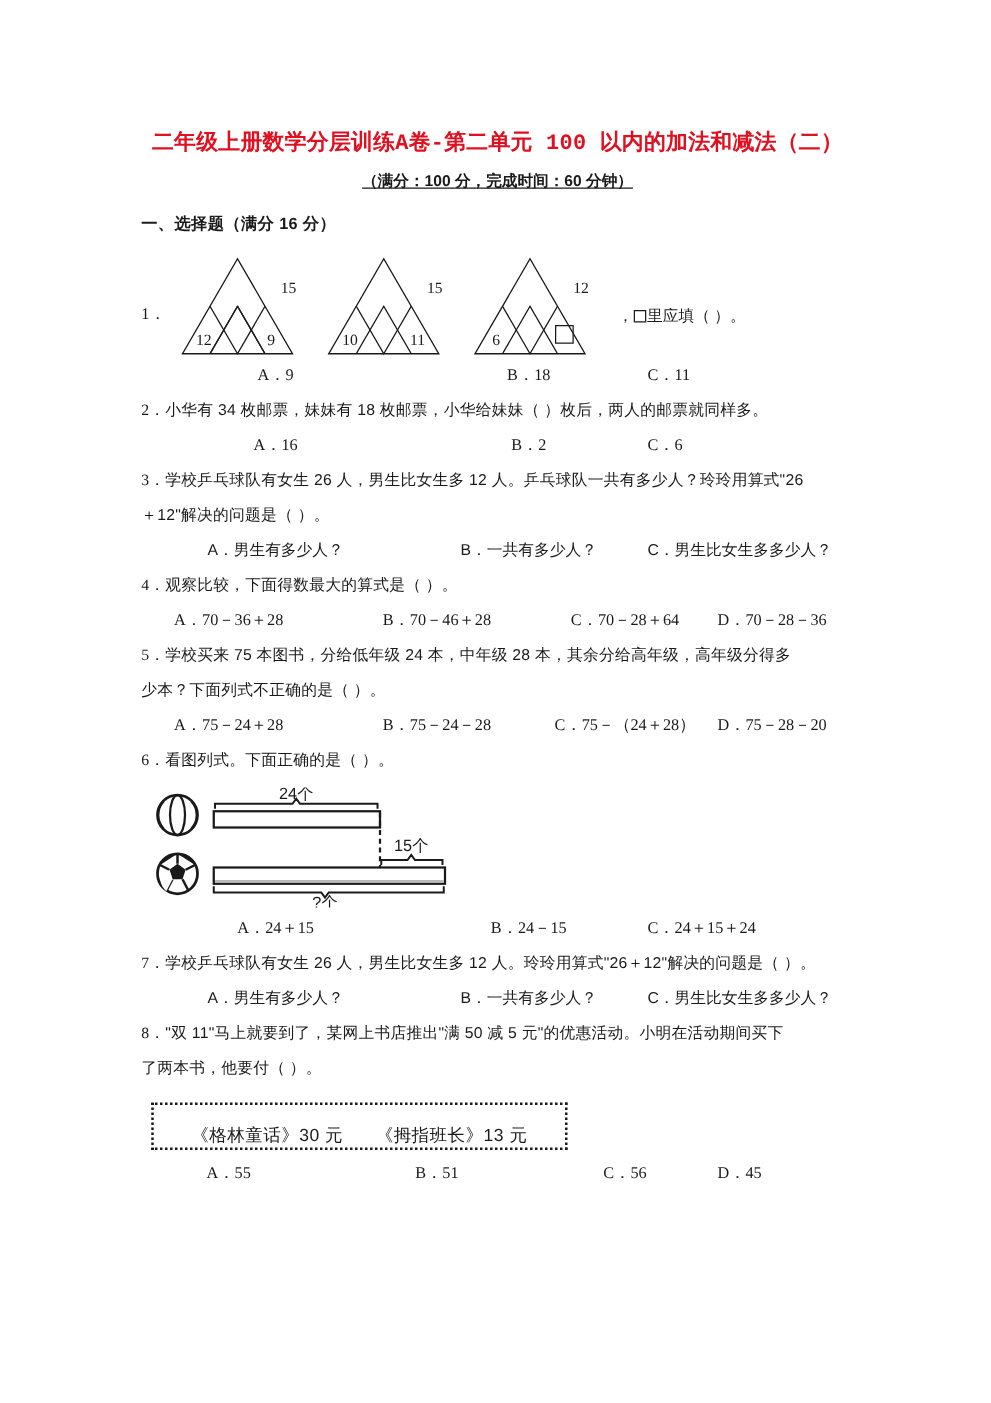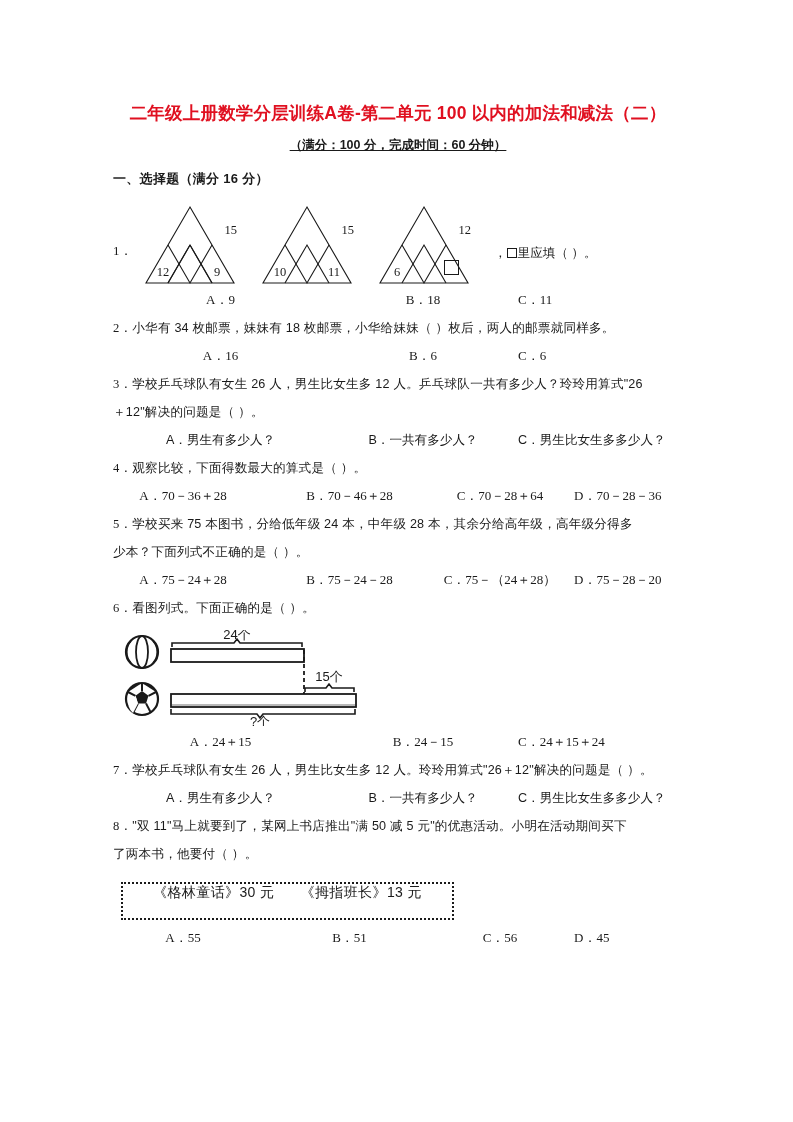--- a/index.html
+++ b/index.html
@@ -26,21 +26,21 @@
   
   .doc-title {
     margin: 0;
     padding-top: 101px;
     text-align: center;
     font-size: 17.5px;
     font-weight: bold;
     color: #e01020;
     letter-spacing: 0.2px;
     white-space: nowrap;
-    font-family: Liberation Sans, sans-serif;
+    font-family: Liberation Mono, monospace;
   }
   .doc-subtitle {
     margin: 0;
     padding-top: 12px;
     text-align: center;
     font-size: 12.5px;
     font-weight: bold;
     color: #1a1a1a;
     font-family: "Liberation Sans", "DejaVu Sans", sans-serif;
     text-decoration: underline;
@@ -155,21 +155,21 @@
   .bar-fig svg { display: block; }
 
   
   .price-box {
     margin: 14px 0 4px 8px;
     width: 333px;
     height: 38px;
     border: 2px dotted #1a1a1a;
     box-sizing: border-box;
     display: flex;
-    align-items: flex-start;
+    align-items: flex-end;
     justify-content: center;
     font-size: 14px;
     font-family: "Liberation Sans", "DejaVu Sans", sans-serif;
     letter-spacing: 0.4px;
   }
   .price-gap { display: inline-block; width: 26px; }
 </style>
 </head>
 <body>
 
@@ -226,21 +226,21 @@
 
   <div class="opts opts-3 num-opts">
     <span class="opt">A．9</span>
     <span class="opt">B．18</span>
     <span class="opt">C．11</span>
   </div>
 
   <p class="q-text"><span class="q-num">2．</span><span>小华有 34 枚邮票，妹妹有 18 枚邮票，小华给妹妹（ ）枚后，两人的邮票就同样多。</span></p>
   <div class="opts opts-3 num-opts">
     <span class="opt">A．16</span>
-    <span class="opt">B．6</span>
+    <span class="opt">B．2</span>
     <span class="opt">C．6</span>
   </div>
 
   <p class="q-text"><span class="q-num">3．</span><span>学校乒乓球队有女生 26 人，男生比女生多 12 人。乒乓球队一共有多少人？玲玲用算式"26</span></p>
   <p class="q-text">＋12"解决的问题是（ ）。</p>
   <div class="opts opts-3">
     <span class="opt">A．男生有多少人？</span>
     <span class="opt">B．一共有多少人？</span>
     <span class="opt">C．男生比女生多多少人？</span>
   </div>

